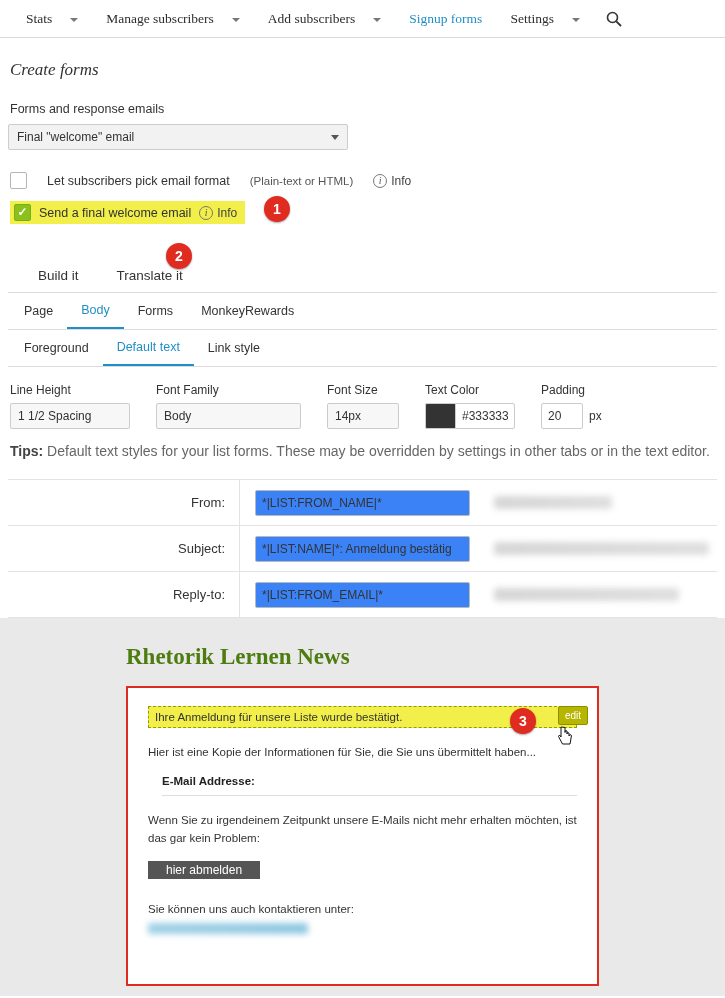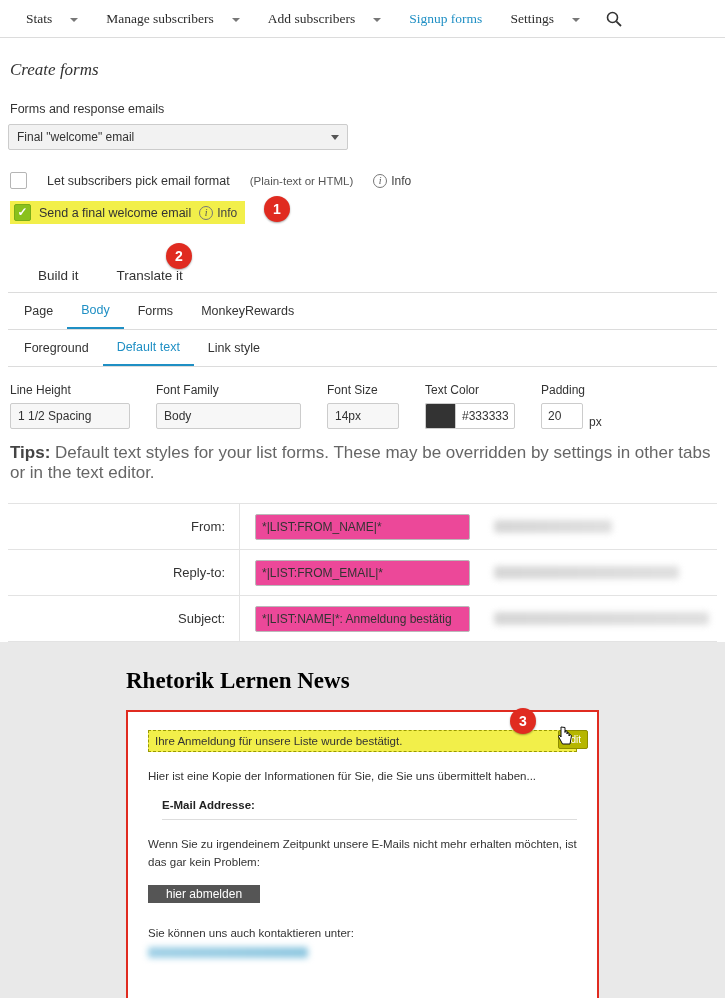--- a/index.html
+++ b/index.html
@@ -267,21 +267,21 @@
     color: #333;
     padding: 0 6px;
     border-radius: 2px;
     font-family: "Liberation Sans", sans-serif;
   }
   .pad-unit { font-size: 12px; color: #333; margin-left: 6px; }
 
   .tips {
     margin-top: 14px;
     padding-left: 2px;
-    font-size: 17px;
+    font-size: 14px;
     color: #666;
   }
   .tips b { color: #444; }
 
   
   .field-table {
     margin-top: 20px;
     border-top: 1px solid #e3e3e3;
   }
   .field-row {
@@ -302,21 +302,21 @@
   }
   .field-input {
     width: 215px;
     height: 26px;
     margin-left: 15px;
     border: 1px solid #b9b9b9;
     border-radius: 2px;
     font-size: 12px;
     color: #333;
     padding: 0 6px;
-    background: #ec4899;
+    background: #3b82f6;
     font-family: "Liberation Sans", sans-serif;
   }
   .blurred {
     margin-left: 24px;
     height: 13px;
     background: linear-gradient(90deg,#cfcfcf,#d9d9d9);
     filter: blur(3px);
     border-radius: 3px;
     opacity: .85;
   }
@@ -327,21 +327,21 @@
     padding: 26px 0 0 0;
     margin-top: 0;
     margin-left: -8px;
     margin-right: -8px;
     height: 378px;
   }
   .preview-title {
     font-family: "Liberation Serif", serif;
     font-size: 23px;
     font-weight: bold;
-    color: #000000;
+    color: #4d7c0f;
     margin: 0 0 16px 126px;
   }
   .email-box {
     margin: 0 auto;
     width: 473px;
     background: #ffffff;
     border: 2px solid #e02b20;
     padding: 18px 20px 24px 20px;
     position: relative;
     height: 300px;
@@ -551,47 +551,47 @@
     <div class="ctrl">
       <div class="ctrl-label">Text Color</div>
       <div class="color-wrap">
         <div class="color-swatch"></div>
         <input class="color-input" readonly="" value="#333333" style="">
       </div>
     </div>
 
     <div class="ctrl">
       <div class="ctrl-label">Padding</div>
-      <div style="display:flex;align-items:flex-end;">
+      <div style="display:flex;align-items:center;">
         <input class="pad-input" readonly="" value="20" style="">
         <span class="pad-unit">px</span>
       </div>
     </div>
   </div>
 
   <div class="tips">
     <b>Tips:</b><span> Default text styles for your list forms. These may be overridden by settings in other tabs or in the text editor.</span>
   </div>
 
   
   <div class="field-table">
     <div class="field-row">
       <div class="field-label">From:</div>
       <input class="field-input" readonly="" value="*|LIST:FROM_NAME|*" style="">
       <div class="blurred" style="width:118px"></div>
     </div>
     <div class="field-row">
+      <div class="field-label">Subject:</div>
+      <input class="field-input" readonly="" value="*|LIST:NAME|*: Anmeldung bestätig" style="">
+      <div class="blurred" style="width:215px"></div>
+    </div>
+    <div class="field-row">
       <div class="field-label">Reply-to:</div>
       <input class="field-input" readonly="" value="*|LIST:FROM_EMAIL|*" style="">
       <div class="blurred" style="width:185px"></div>
-    </div>
-    <div class="field-row">
-      <div class="field-label">Subject:</div>
-      <input class="field-input" readonly="" value="*|LIST:NAME|*: Anmeldung bestätig" style="">
-      <div class="blurred" style="width:215px"></div>
     </div>
   </div>
 
   
   <div class="preview">
     <div class="preview-title">Rhetorik Lernen News</div>
     <div class="email-box">
       <div class="email-highlight">
         <span>Ihre Anmeldung für unsere Liste wurde bestätigt.</span>
         <span class="edit-btn">edit</span>

